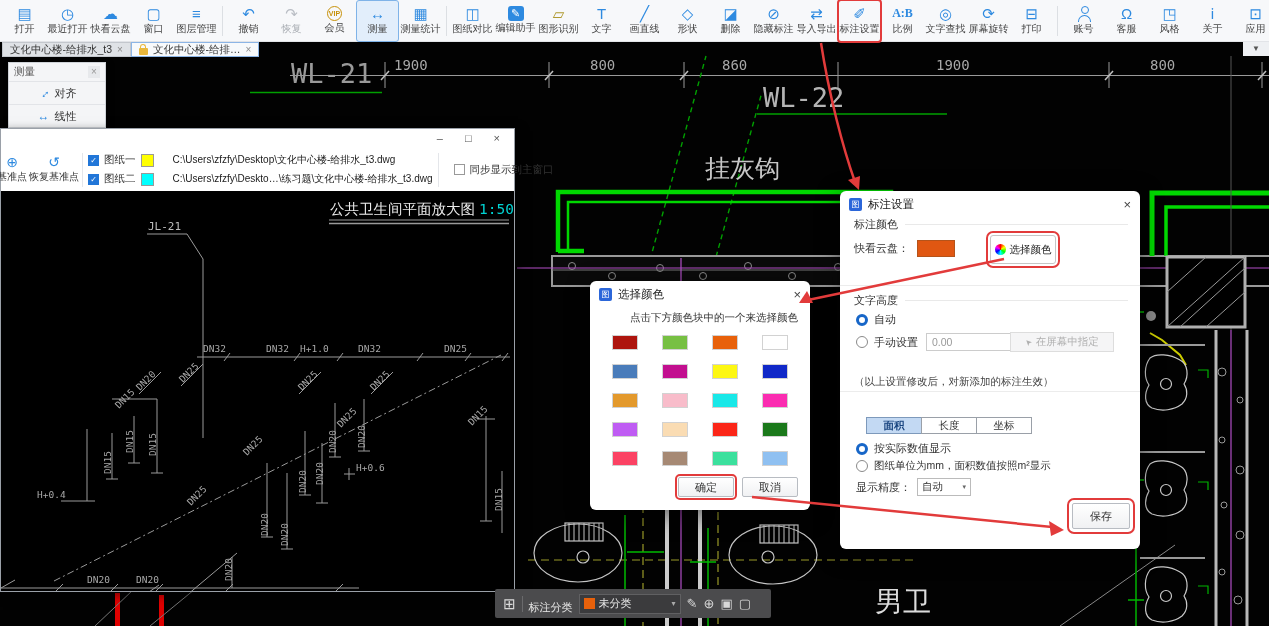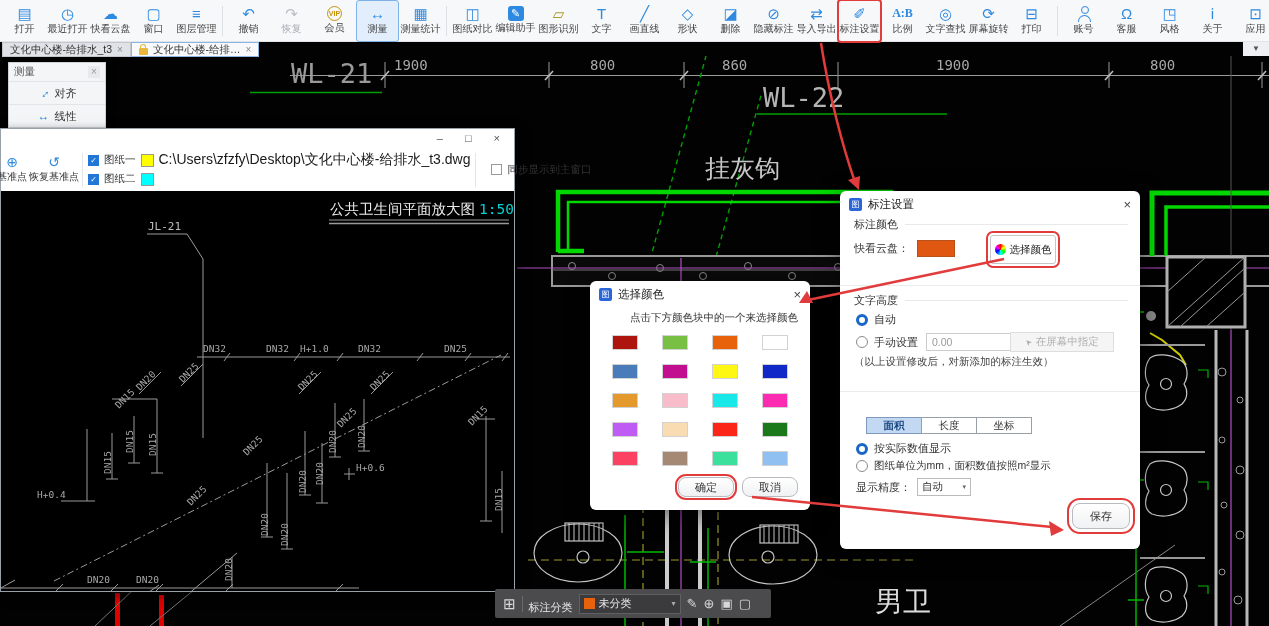--- a/index.html
+++ b/index.html
@@ -62,36 +62,36 @@
   .cw-btn .ic{color:#2e8ae0;font-size:14px;line-height:15px;}
   .cw-btn .lb{font-size:10px;color:#333;white-space:nowrap;}
   .cw-sep{width:1px;height:34px;background:#e4e6ea;margin:0 5px;flex:none;}
   .cw-sheets{display:flex;flex-direction:column;gap:4px;}
   .sheet-row{display:flex;align-items:center;gap:5px;height:15px;}
   .cb{width:11px;height:11px;box-sizing:border-box;border:1px solid #999;background:#fff;flex:none;
       font-size:8px;line-height:9px;text-align:center;color:#fff;}
   .cb.on{background:#2176d8;border-color:#2176d8;}
   .sheet-lb{font-size:10.5px;color:#333;white-space:nowrap;}
   .swatch{width:13px;height:13px;border:1px solid #999;box-sizing:border-box;flex:none;}
-  .sheet-path{font-size:14px;color:#1a1a1a;white-space:nowrap;}
+  .sheet-path{font-size:10px;color:#1a1a1a;white-space:nowrap;margin-left:14px;}
   .cw-sync{display:flex;align-items:center;gap:5px;margin-left:10px;font-size:10.5px;color:#333;white-space:nowrap;}
   .cw-cad{position:absolute;left:0px;top:62px;width:513px;height:400px;background:#000;overflow:hidden;}
   
   .dlg{position:absolute;background:#fff;border-radius:6px;box-shadow:0 5px 22px rgba(0,0,0,.5);z-index:30;}
   .dlg-title{display:flex;align-items:center;gap:6px;padding:6px 9px 0 9px;font-size:11.5px;color:#222;}
   .dlg-ic{width:13px;height:13px;background:#2b66d9;border-radius:2px;color:#fff;font-size:8px;
           display:flex;align-items:center;justify-content:center;flex:none;}
   .dlg-close{margin-left:auto;color:#444;font-size:13px;line-height:13px;}
   .color-dlg{left:590px;top:281px;width:220px;height:229px;}
   .cd-instr{font-size:10.5px;color:#333;padding:9px 12px 0 12px;text-align:right;}
   .cd-grid{display:grid;grid-template-columns:repeat(4,26px);column-gap:24px;row-gap:14px;padding:10px 0 0 22px;}
   .sw{width:26px;height:15px;border:1px solid #d2d2d2;box-sizing:border-box;}
   .cd-btns{display:flex;justify-content:flex-end;gap:8px;padding:11px 12px 0 0;}
   .btn{min-width:56px;height:20px;border:1px solid #b8bcc2;background:linear-gradient(#fff,#f0f1f3);
-       font-size:11px;color:#333;display:flex;align-items:center;justify-content:center;border-radius:8px;box-sizing:border-box;}
+       font-size:11px;color:#333;display:flex;align-items:center;justify-content:center;border-radius:2px;box-sizing:border-box;}
   .btn.red{outline:2px solid #e23b3b;outline-offset:1px;}
   
   .set-dlg{left:840px;top:191px;width:300px;height:358px;}
   .set-dlg .abs{position:absolute;}
   .s-label{display:flex;align-items:center;gap:7px;font-size:11px;color:#333;left:14px;right:12px;}
   .s-label::after{content:"";flex:1;height:1px;background:#e9e9e9;}
   .hr{left:0;right:0;height:1px;background:#ececec;}
   .row{display:flex;align-items:center;font-size:11px;color:#333;}
   .cur-swatch{width:38px;height:17px;border:1px solid #b5531a;box-sizing:border-box;margin-left:8px;}
   .choose-btn{position:absolute;right:70px;width:64px;height:27px;border:1px solid #c6c6c6;border-radius:3px;
@@ -475,20 +475,21 @@
       <div class="sheet-row">
         <span class="cb on">✓</span>
         <span class="sheet-lb">图纸一</span>
         <span class="swatch" style="background: rgb(255, 255, 0);"></span>
         <span class="sheet-path">C:\Users\zfzfy\Desktop\文化中心楼-给排水_t3.dwg</span>
       </div>
       <div class="sheet-row">
         <span class="cb on">✓</span>
         <span class="sheet-lb">图纸二</span>
         <span class="swatch" style="background: rgb(0, 255, 255);"></span>
+        <span class="sheet-path">C:\Users\zfzfy\Deskto…\练习题\文化中心楼-给排水_t3.dwg</span>
       </div>
     </div>
     <div class="cw-sep"></div>
     <div class="cw-sync">
       <span class="cb"></span>
       <span>同步显示到主窗口</span>
     </div>
   </div>
   <div class="cw-cad">
     <svg width="513" height="400" viewBox="2 190 513 400">
@@ -647,21 +648,21 @@
   </div>
   <div class="abs row" style="top:141px;left:16px;right:12px;height:20px;">
     <span class="radio"></span>
     <span>手动设置</span>
     <span class="inp">0.00</span>
     <span class="gbtn">
       <span class="cursor-ic">➤</span>
       <span>在屏幕中指定</span>
     </span>
   </div>
-  <div class="abs note" style="top:164px;left:14px;right:10px;">（以上设置修改后，对新添加的标注生效）</div>
+  <div class="abs note" style="top:184px;left:14px;right:10px;">（以上设置修改后，对新添加的标注生效）</div>
   <div class="abs hr" style="top:200px;"></div>
   <div class="abs segs" style="top:226px;left:14px;">
     <div class="seg on">面积</div>
     <div class="seg">长度</div>
     <div class="seg">坐标</div>
   </div>
   <div class="abs row" style="top:250px;left:16px;">
     <span class="radio on"></span>
     <span>按实际数值显示</span>
   </div>

